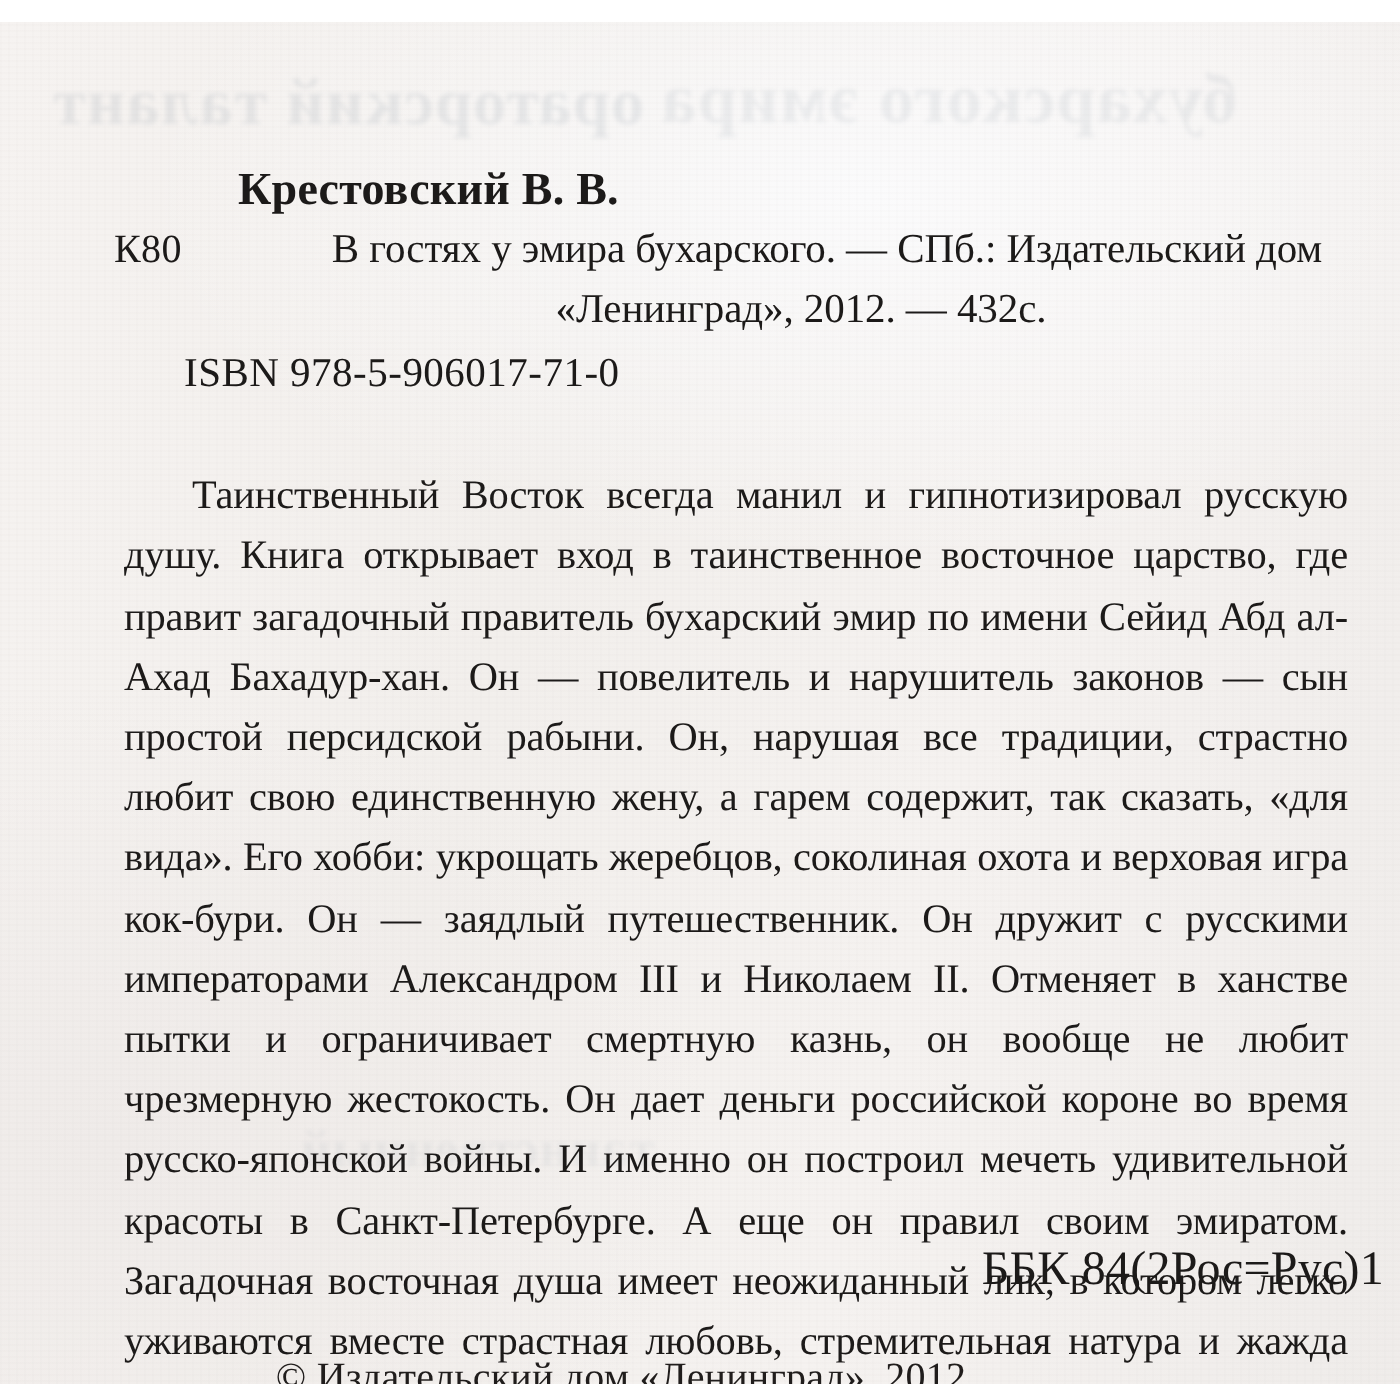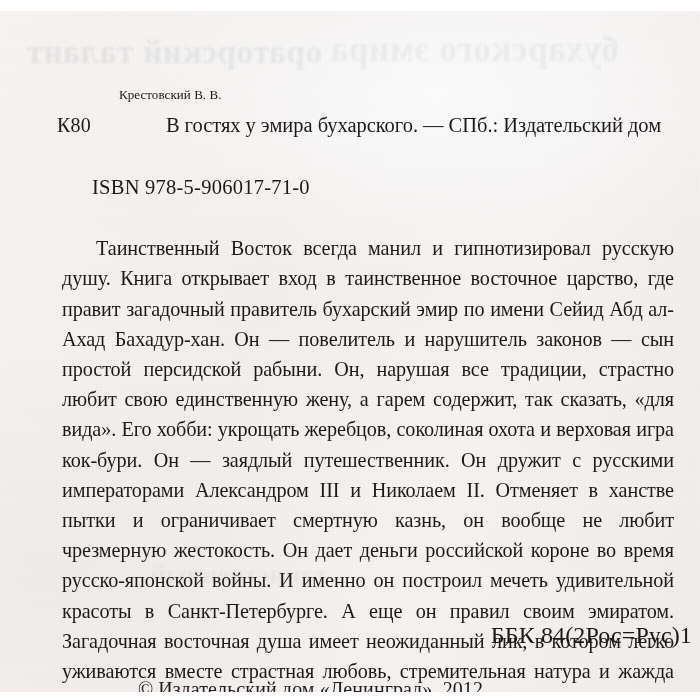--- a/index.html
+++ b/index.html
@@ -100,22 +100,22 @@
     font-size: 20px;
     line-height: 30px;
     letter-spacing: .01em;
     padding-top: 30px;
     margin-left: 33px;
   }
   .biblio-body {
     flex: 1 1 auto;
   }
   .author {
-    font-size: 13px;
-    font-weight: 400;
+    font-size: 23px;
+    font-weight: 700;
     line-height: 30px;
     letter-spacing: .005em;
   }
   .title-desc {
     font-size: 20.5px;
     line-height: 30px;
     text-align: center;
     letter-spacing: -.002em;
   }
   .title-desc .indent { display: inline-block; width: 26px; }
@@ -181,20 +181,23 @@
   <div class="content">
 
     <div class="biblio">
       <div class="biblio-row">
         <div class="shelfmark">К80</div>
         <div class="biblio-body">
           <div class="author">Крестовский В. В.</div>
           <div class="title-desc">
             <span class="indent"></span><span>В гостях у эмира бухарского. — СПб.: Издательский дом</span>
           </div>
+          <div class="title-desc">
+            <span>«Ленинград», 2012. — 432с.</span>
+          </div>
         </div>
       </div>
     </div>
 
     <div class="isbn">ISBN 978-5-906017-71-0</div>
 
     <p class="annotation">
       <span class="first-indent"></span><span>Таинственный Восток всегда манил и гипнотизировал русскую душу. Книга открывает вход в таинственное восточное царство, где правит загадочный правитель бухарский эмир по имени Сейид Абд ал-Ахад Бахадур-хан. Он — повелитель и нарушитель законов — сын простой персидской рабыни. Он, нарушая все традиции, страстно любит свою единственную жену, а гарем содержит, так сказать, «для вида». Его хобби: укрощать жеребцов, соколиная охота и верховая игра кок-бури. Он — заядлый путешественник.  Он дружит с русскими императорами Александром III и Николаем II. Отменяет в ханстве пытки и ограничивает смертную казнь, он вообще не любит чрезмерную жестокость. Он дает деньги российской короне во время русско-японской войны. И именно он построил мечеть удивительной красоты в Санкт-Петербурге. А еще он правил своим эмиратом. Загадочная восточная душа имеет неожиданный лик, в котором легко уживаются вместе страстная любовь, стремительная натура и жажда жизни. Под рукой писателя оживают живые картины прошлого и настоящей жизни Бухарского эмирата, тайны гарема и придворные интриги, жесткая рука правителя и его тонкая душа в отношении к жене; приподнимается завеса, так долго скрывавшая от взоров русского общества внутреннюю жизнь повелителя Бухары и его народа.</span>
     </p>
 

